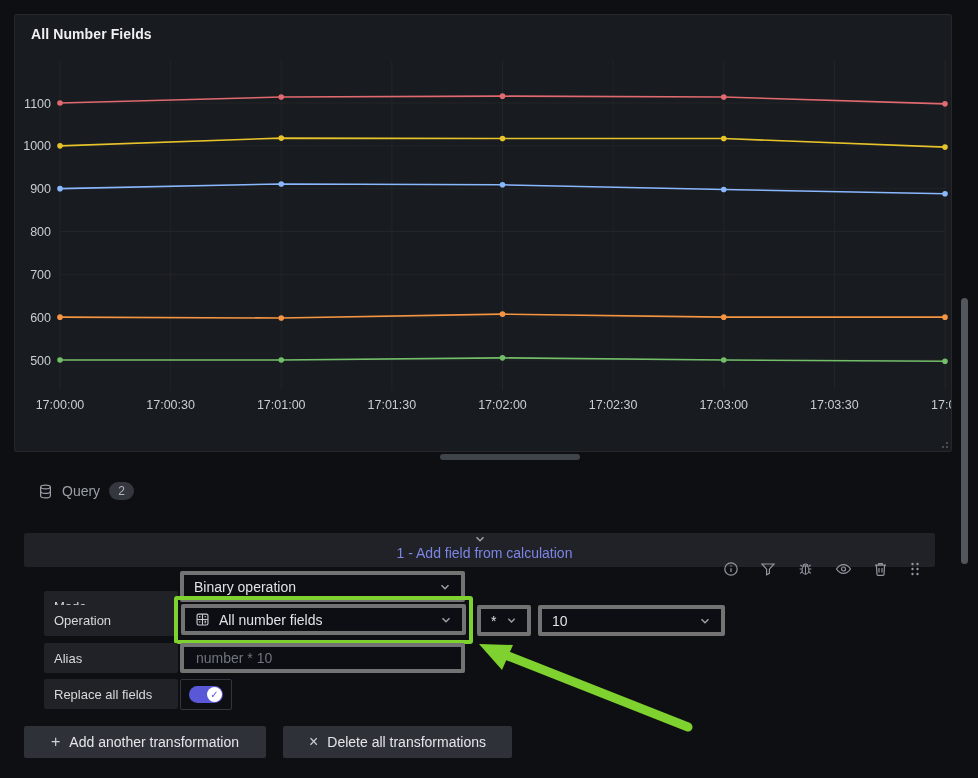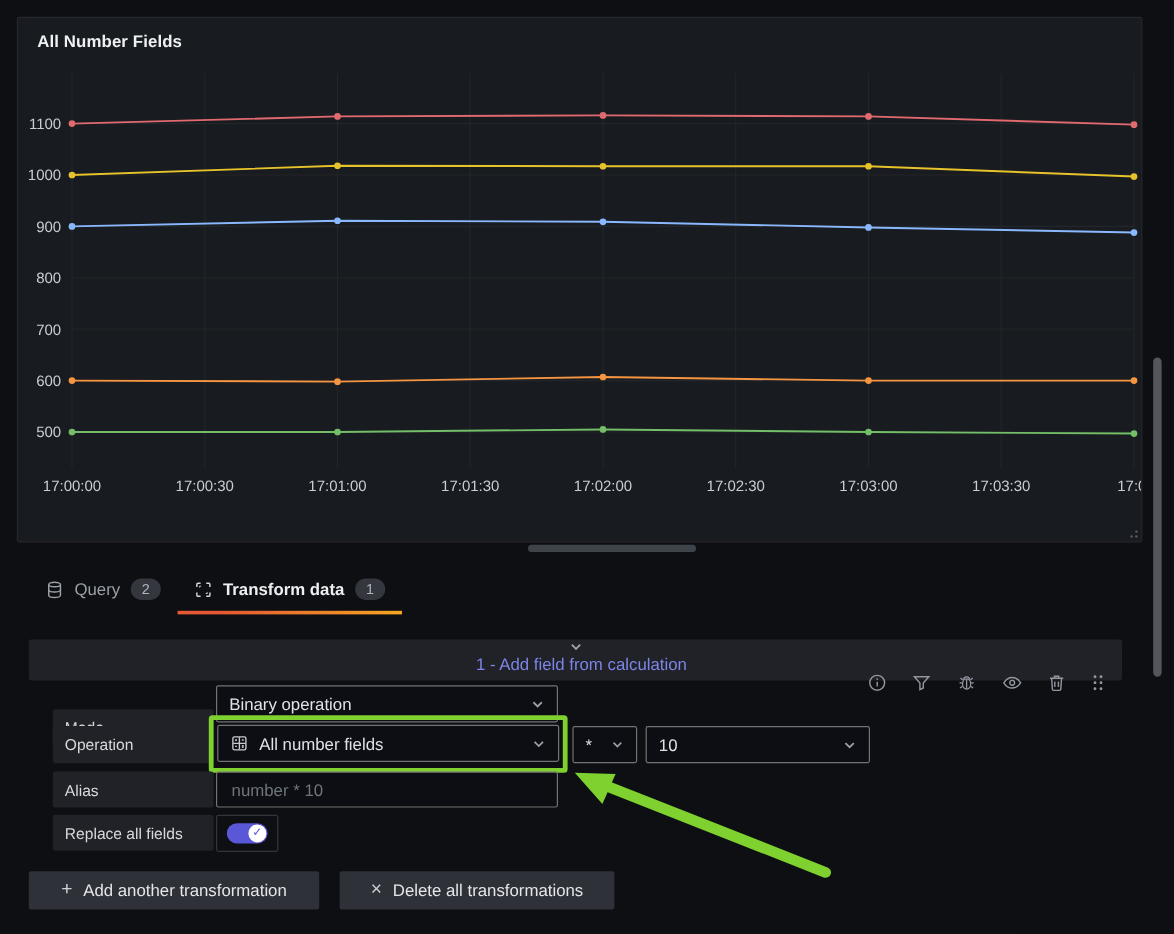--- a/index.html
+++ b/index.html
@@ -64,21 +64,21 @@
   .tx-actions svg{cursor:pointer;}
 
   .field-label{
     position:absolute;left:44px;width:134px;height:31px;
     background:#202227;border-radius:2px;box-sizing:border-box;
     display:flex;align-items:center;padding-left:10px;
     font-size:13px;font-weight:500;color:#d8d9da;
   }
   .select,.textinput{
     position:absolute;height:31px;background:#0d0e13;
-    border:1px solid #737373;border-radius:2px;box-sizing:border-box;
+    border:4px solid #737373;border-radius:2px;box-sizing:border-box;
     display:flex;align-items:center;padding:0 10px;
     font-size:14px;color:#dfe2e6;cursor:pointer;
   }
   .select .chev{margin-left:auto;display:flex;}
   .textinput{cursor:text;}
   .textinput input{
     background:transparent;border:none;outline:none;width:100%;
     font-size:14px;color:#5eead4;font-family:inherit;
   }
   .textinput input::placeholder{color:#6e757d;}
@@ -191,34 +191,20 @@
     <span class="ticon">
       <svg width="15" height="15" viewBox="0 0 16 16" fill="none" stroke="#9aa0a8" stroke-width="1.3">
         <ellipse cx="8" cy="3.2" rx="5.2" ry="2"></ellipse>
         <path d="M2.8 3.2v9.6c0 1.1 2.3 2 5.2 2s5.2-.9 5.2-2V3.2"></path>
         <path d="M2.8 8c0 1.1 2.3 2 5.2 2s5.2-.9 5.2-2"></path>
       </svg>
     </span>
     <span class="tab-label">Query</span>
     <span class="badge">2</span>
   </div>
-  <div class="tab active">
-    <span class="ticon">
-      <svg width="15" height="15" viewBox="0 0 16 16" fill="none" stroke="#d3d6da" stroke-width="1.3">
-        <path d="M5.5 2.2H3.2a1 1 0 0 0-1 1v2.3"></path>
-        <path d="M10.5 2.2h2.3a1 1 0 0 1 1 1v2.3"></path>
-        <path d="M2.2 10.5v2.3a1 1 0 0 0 1 1h2.3"></path>
-        <path d="M13.8 10.5v2.3a1 1 0 0 1-1 1h-2.3"></path>
-        <path d="M4.3 4.3l2 0-2 2z" fill="#d3d6da" stroke="none"></path>
-        <path d="M11.7 11.7l-2 0 2-2z" fill="#d3d6da" stroke="none"></path>
-      </svg>
-    </span>
-    <span class="tab-label">Transform data</span>
-    <span class="badge">1</span>
-  </div>
 </div>
 
 <div class="tx-header">
   <span style="display:flex;">
     <svg width="12" height="12" viewBox="0 0 12 12" fill="none" stroke="#9aa0a8" stroke-width="1.6">
       <path d="M2.5 4.2 6 7.7l3.5-3.5"></path>
     </svg>
   </span>
   <span class="tx-title">1 - Add field from calculation</span>
   <span class="tx-actions">

